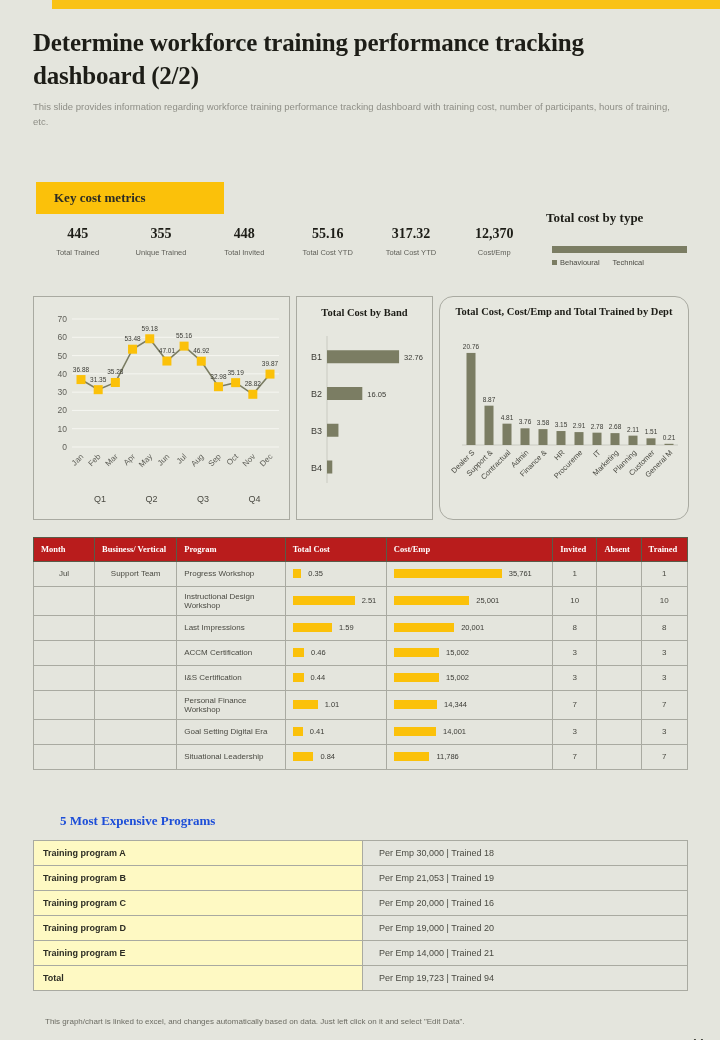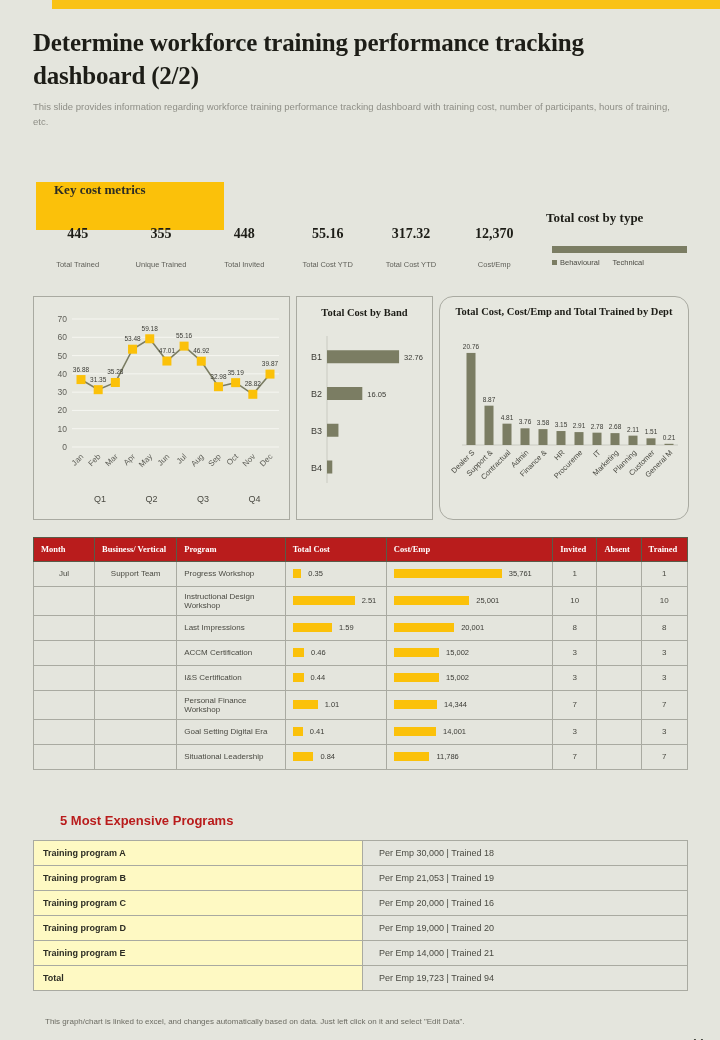--- a/index.html
+++ b/index.html
@@ -26,42 +26,42 @@
     font-size:25px;font-weight:700;line-height:1.33;
     color:#1d1d17;letter-spacing:-0.2px;
   }
   .subtitle{
     position:absolute;left:33px;top:100px;width:650px;
     font-size:9.5px;line-height:1.55;color:#8e8e86;
   }
 
   
   .kcm-badge{
-    position:absolute;left:36px;top:182px;width:188px;height:48px;
+    position:absolute;left:36px;top:182px;width:188px;height:32px;
     background:#fbc10a;
-    display:flex;
+    display:flex;align-items:center;
   }
   .kcm-badge span{
     font-family:"Liberation Serif", serif;
     font-size:13px;font-weight:700;color:#2c2c24;
     margin-left:18px;
   }
   .metrics{
     position:absolute;left:36px;top:226px;width:500px;height:46px;
     display:flex;
   }
   .metric{
     width:84px;text-align:center;
   }
   .metric .val{
     font-family:"Liberation Serif", serif;
     font-size:14px;font-weight:700;color:#1d1d17;line-height:1.2;
   }
   .metric .lbl{
-    font-size:7.5px;color:#5f5f58;line-height:1.3;margin-top:17px;
+    font-size:7.5px;color:#5f5f58;line-height:1.3;margin-top:5px;
   }
 
   .tcbt-title{
     position:absolute;left:546px;top:210px;
     font-family:"Liberation Serif", serif;
     font-size:13px;font-weight:700;color:#1d1d17;
   }
   .tcbt-bar{
     position:absolute;left:552px;top:246px;width:135px;height:7px;
     background:#7b7d63;
@@ -123,22 +123,22 @@
   .c-prog{width:103px;}
   .c-tc{width:96px;}
   .c-ce{width:158px;}
   .c-inv{width:42px;}
   .c-abs{width:42px;}
   .c-trn{width:44px;}
 
   
   .mep-title{
     position:absolute;left:60px;top:813px;
-    font-family:Liberation Sans, sans-serif;
-    font-size:13px;font-weight:700;color:#b91c1c;
+    font-family:Liberation Serif, serif;
+    font-size:13px;font-weight:700;color:#1d4ed8;
   }
   .mep{
     position:absolute;left:33px;top:840px;width:655px;
     border-collapse:collapse;table-layout:fixed;
   }
   .mep td{
     height:18px;padding:3px 9px;border:1px solid #a9aaa1;
     font-size:9px;
   }
   .mep td.name{

